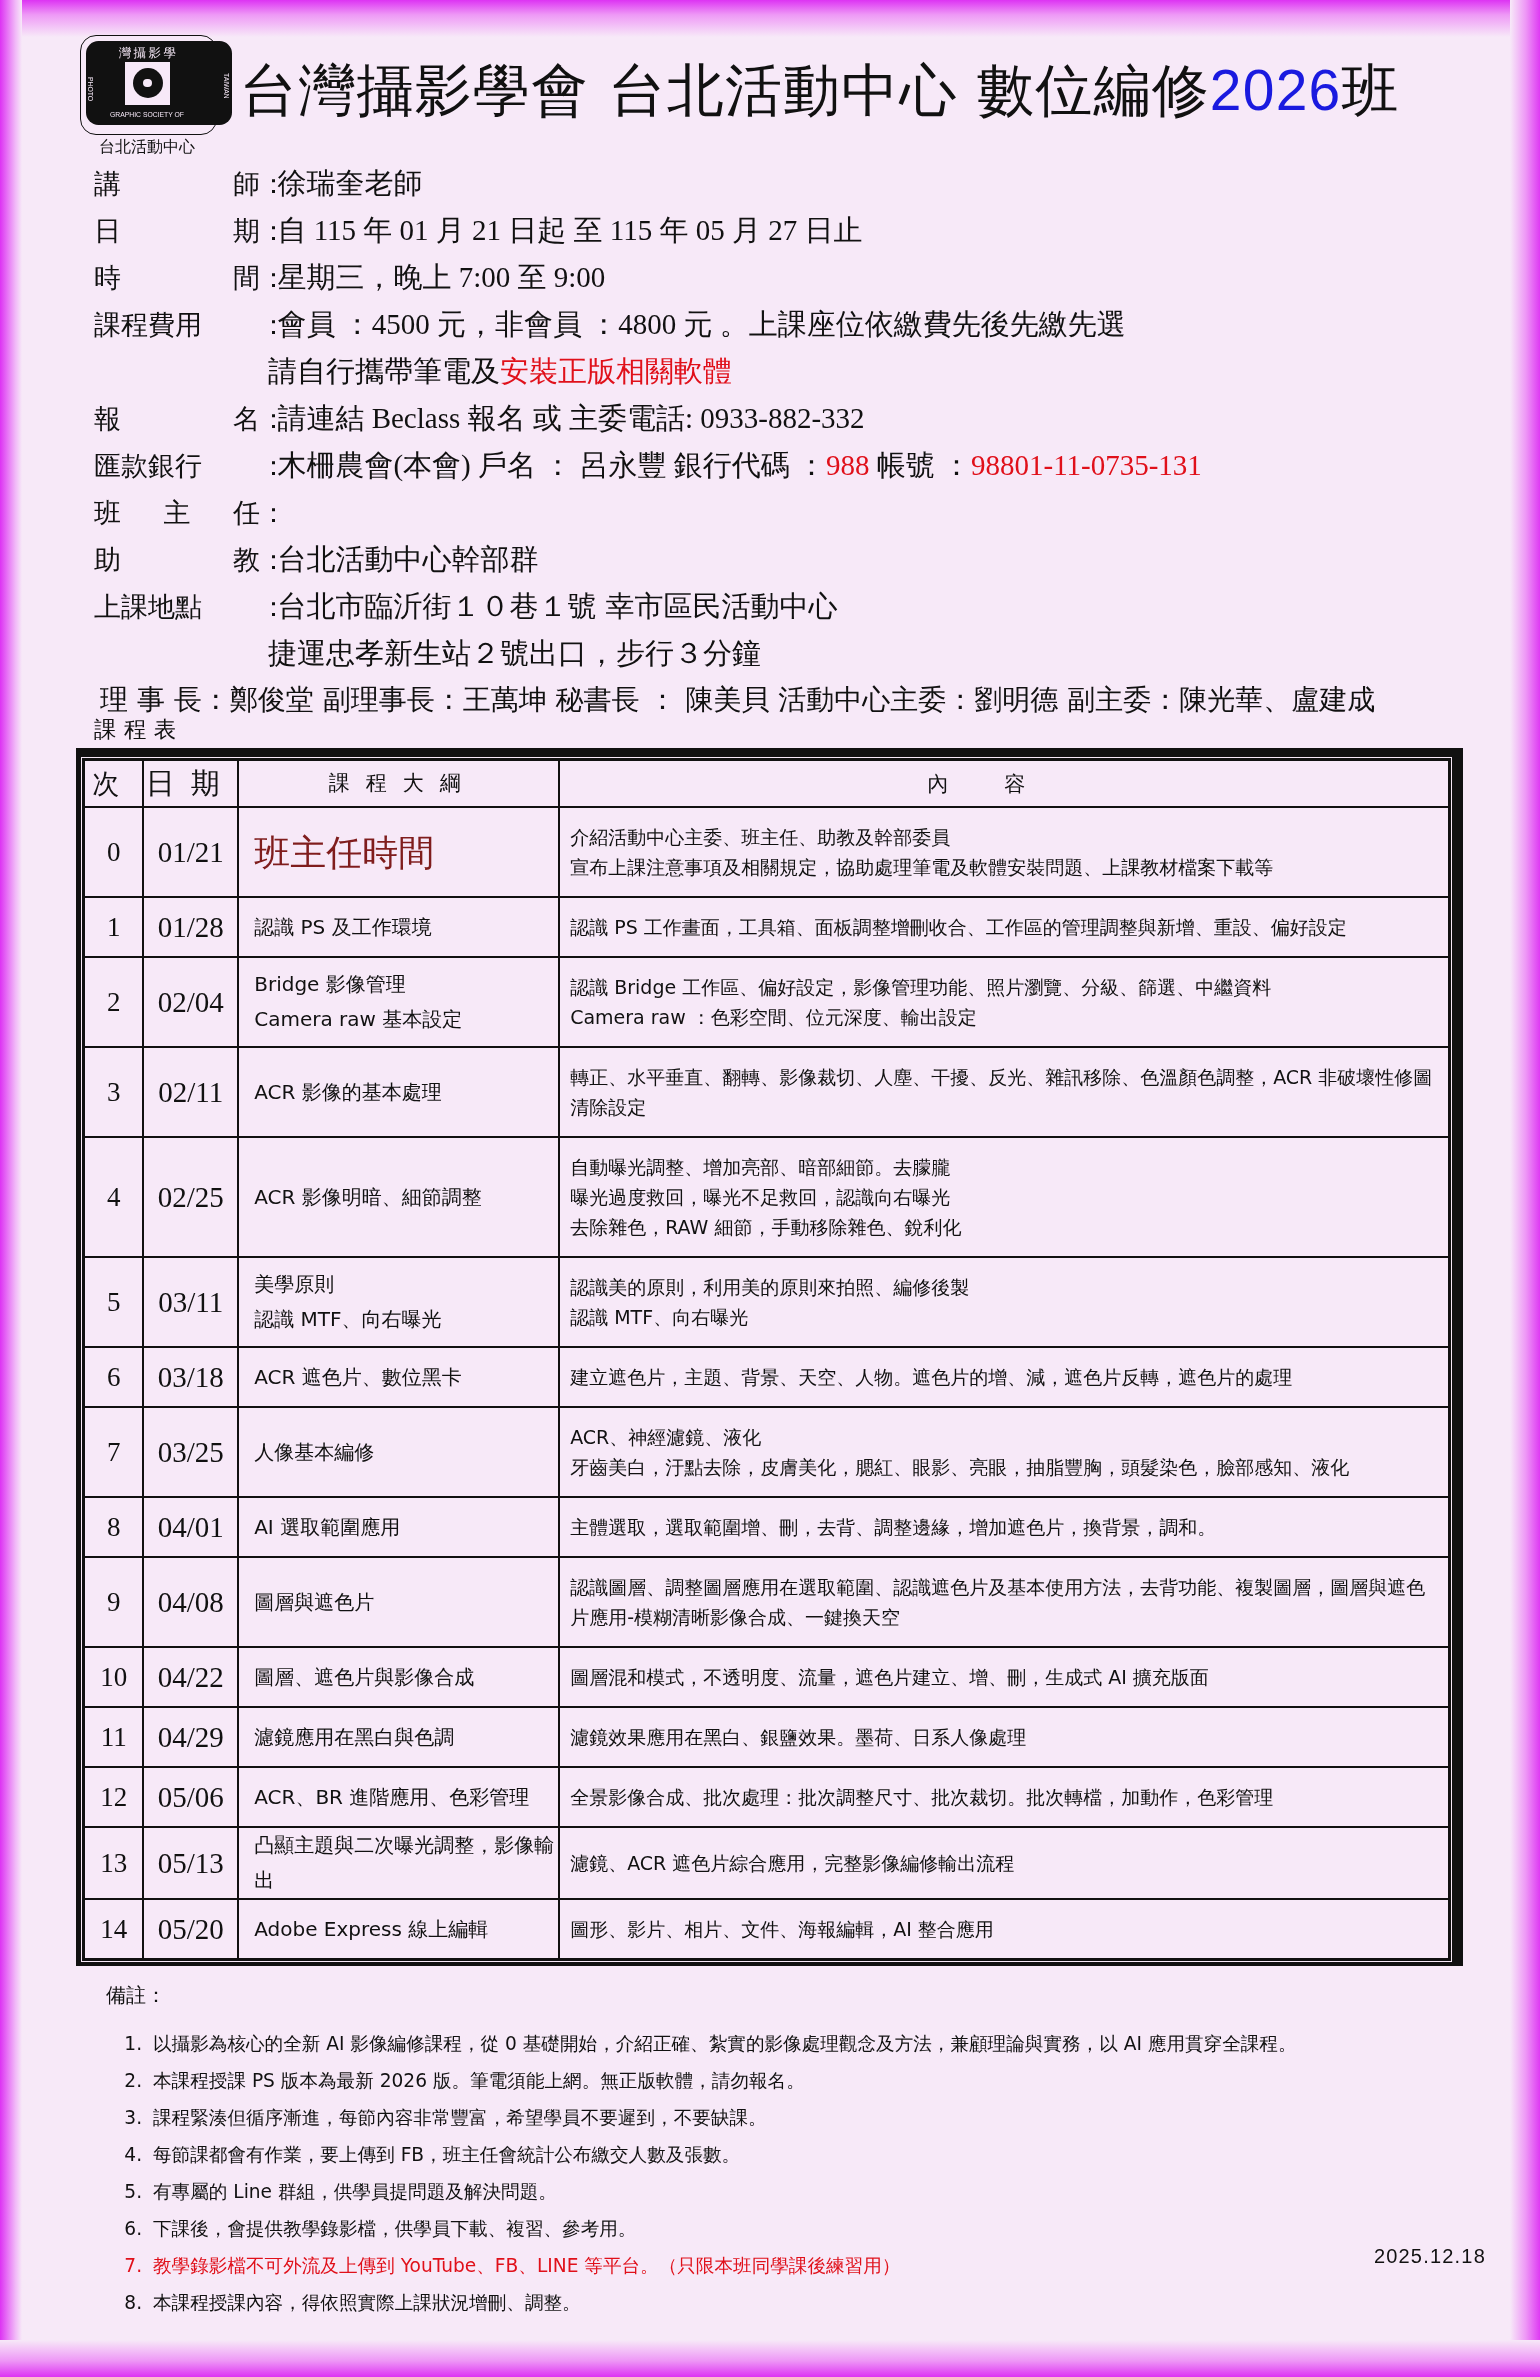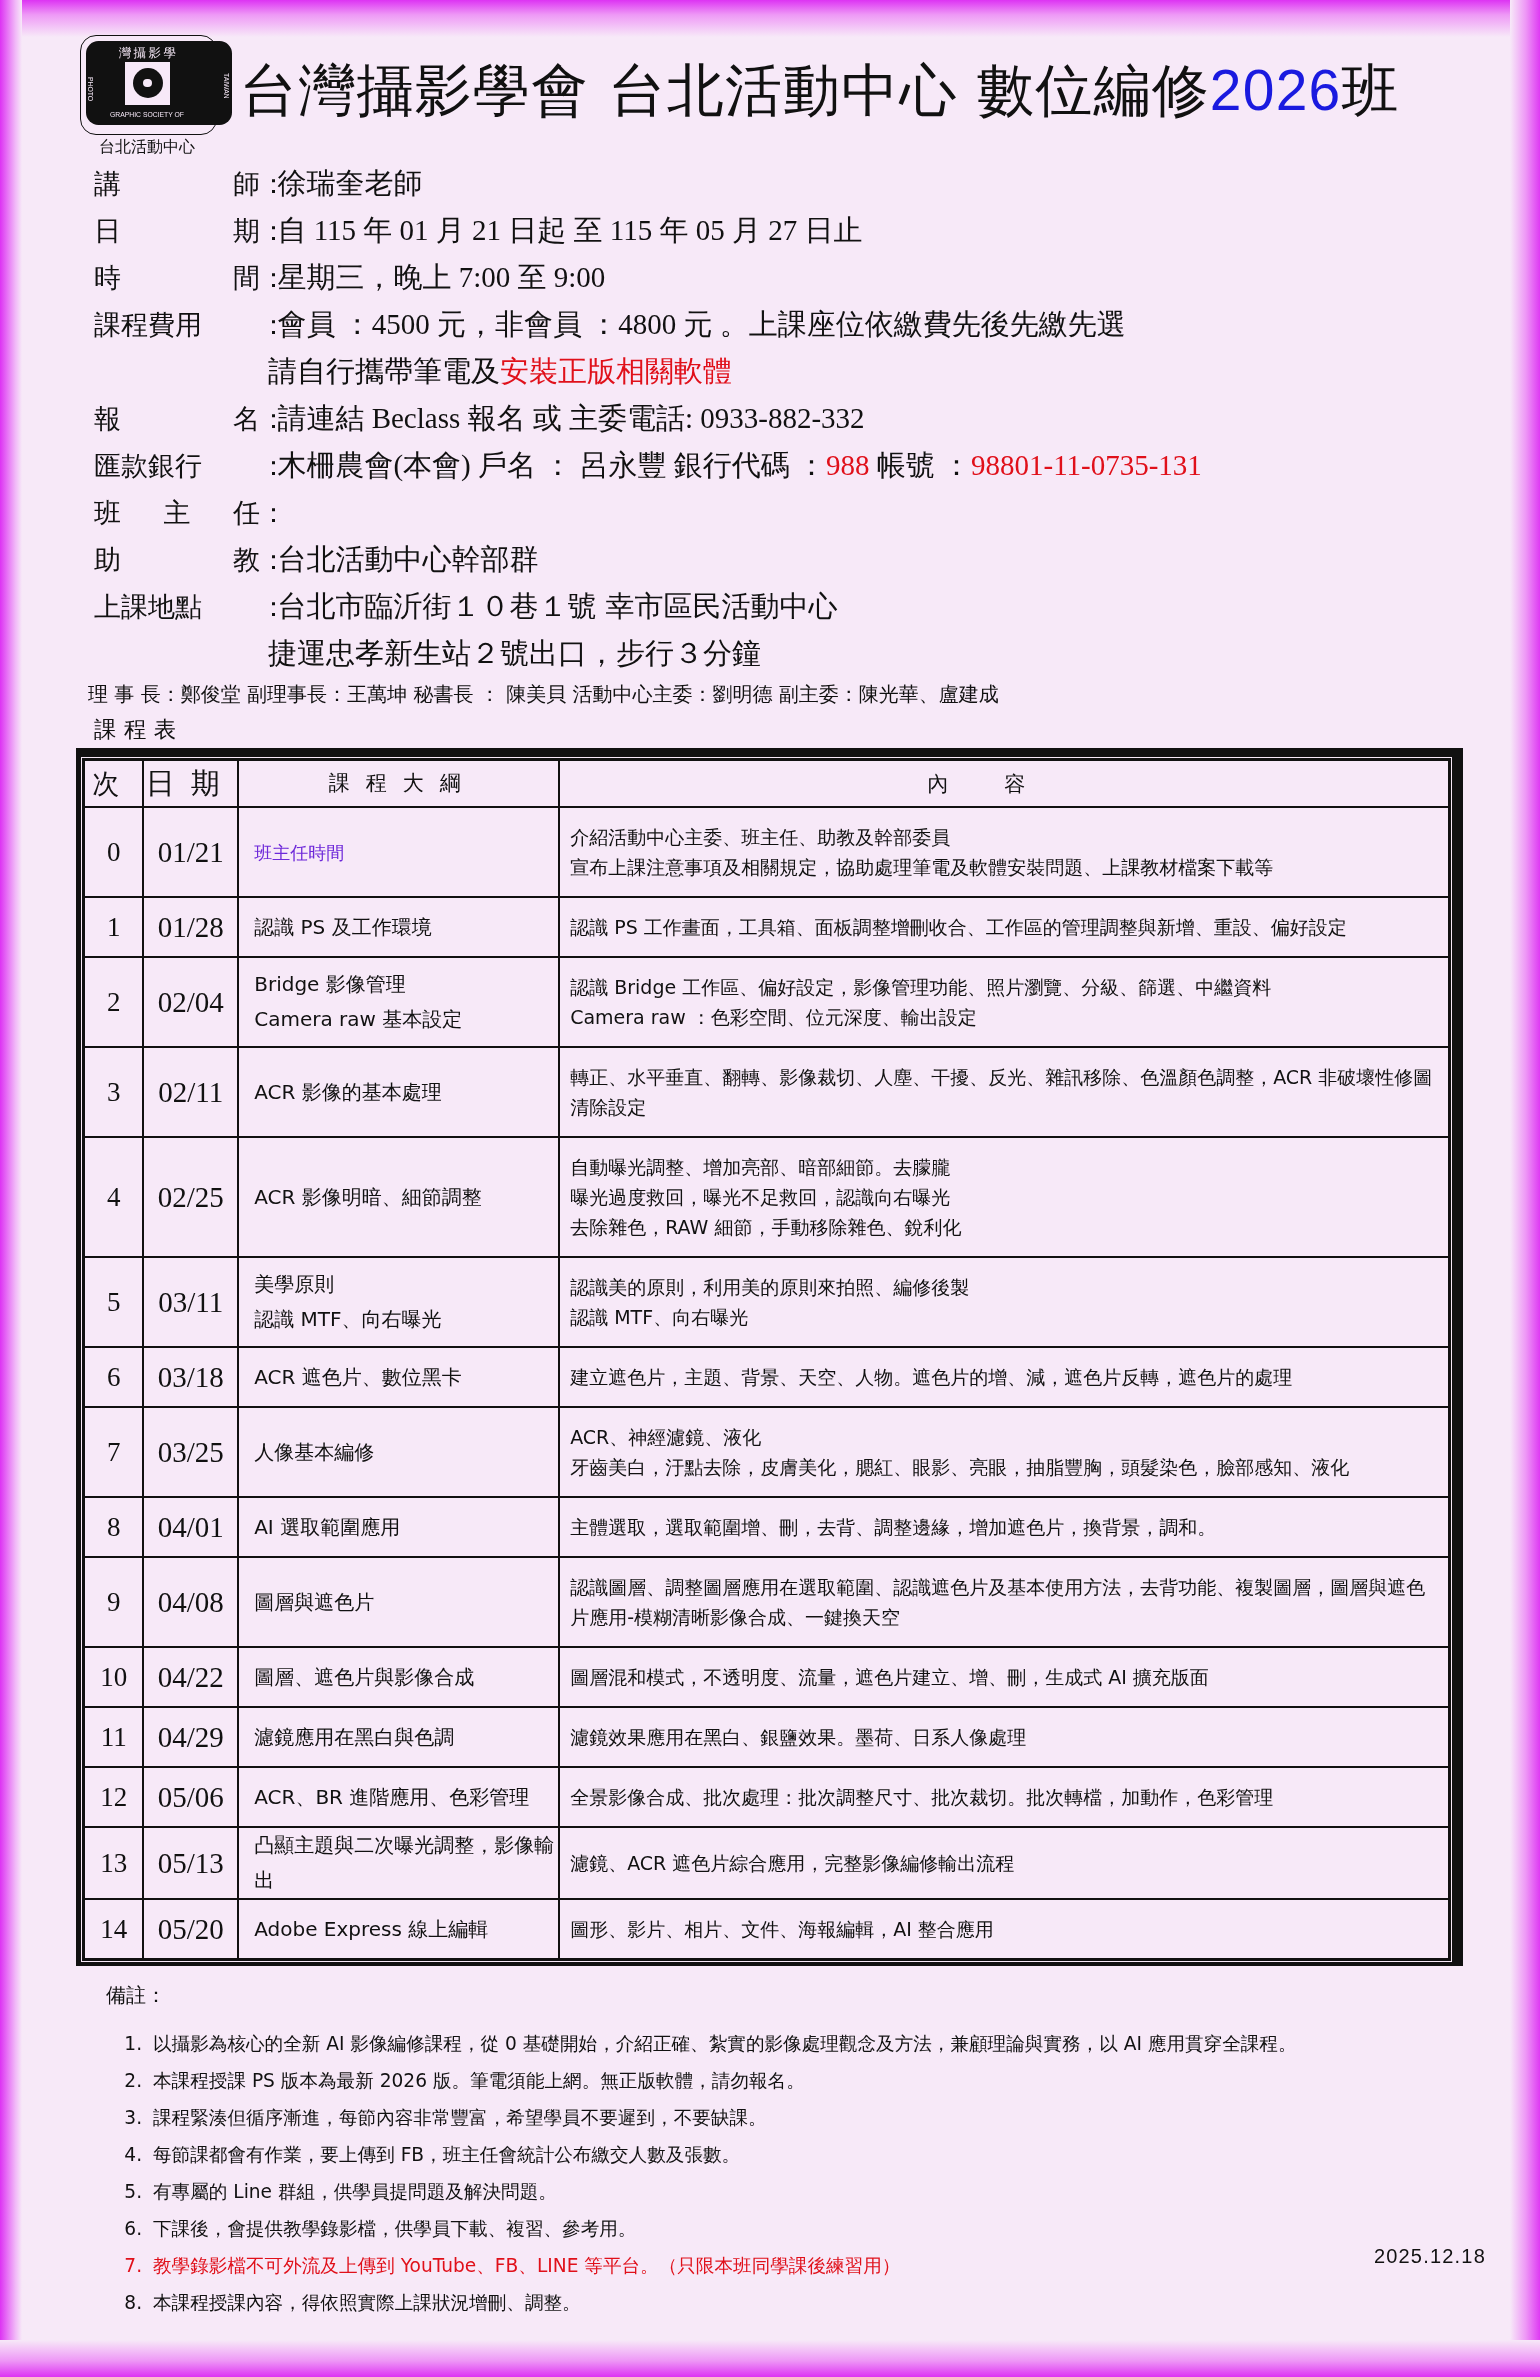--- a/index.html
+++ b/index.html
@@ -34,34 +34,34 @@
   .title .year { color: #1a1adf; font-family: "Liberation Sans", sans-serif; }
 
   
   .info { position: absolute; left: 94px; top: 160px; width: 1367px; }
   .info-row { display: flex; height: 47px; align-items: center; font-size: 29px; white-space: nowrap; }
   .info-label { width: 166px; display: flex; justify-content: space-between; font-family: "DejaVu Sans", sans-serif; font-size: 27px; }
   .info-colon { width: 12.4px; text-align: center; font-family: "DejaVu Sans", sans-serif; font-size: 27px; }
   .info-value { padding-left: 5px; text-align: right; }
   .red { color: #e0101a; }
   .indent { padding-left: 169px; }
-  .officers { position: absolute; left: 88px; top: 681px; font-size: 20px; font-family: "DejaVu Sans", sans-serif; white-space: nowrap; }
+  .officers { position: absolute; left: 100px; top: 681px; font-size: 28px; font-family: "DejaVu Sans", sans-serif; white-space: nowrap; }
   .table-caption { position: absolute; left: 94px; top: 714px; font-size: 22.4px; font-family: "DejaVu Sans", sans-serif; letter-spacing: 7.5px; }
 
   
   .table-wrap { position: absolute; left: 76px; top: 748px; width: 1387px; height: 1218px; background: #111; }
   .table-inner { position: absolute; left: 6.2px; top: 10px; width: 1367px; border: 1.9px solid #111; background: #f7e9f8; outline: 1.2px solid #f7e9f8; }
   table { border-collapse: collapse; width: 100%; table-layout: fixed; }
   td, th { border: 2.5px solid #111; font-weight: normal; vertical-align: middle; padding: 0; }
   th { height: 45px; font-size: 21px; font-family: "DejaVu Sans", sans-serif; letter-spacing: 16px; }
   .c-no { width: 57px; text-align: center; font-size: 27px; }
   .c-date { width: 93px; text-align: center; font-size: 29px; }
   .c-topic { width: 311px; padding-left: 15px; font-size: 20px; line-height: 35px; }
   .c-content { padding: 14px 10px; font-size: 19px; line-height: 30px; }
-  .green { color: #6d28d9; font-size: 18px; }
+  .green { color: #7f1d1d; font-size: 36px; }
   .blue { color: #1a1adf; }
   .cjk { font-family: "DejaVu Sans", sans-serif; }
 
   
   .remarks { position: absolute; left: 106px; top: 1982px; }
   .remarks-title { font-size: 20px; font-family: "DejaVu Sans", sans-serif; margin-bottom: 16px; }
   .remarks-list { margin: 0; padding-left: 42px; }
   .remarks-list li { font-size: 18.6px; line-height: 37px; font-family: "DejaVu Sans", sans-serif; padding-left: 5px; white-space: nowrap; }
   .remarks-list li.red { color: #e0101a; }
   .doc-date { position: absolute; right: 55px; top: 2245px; font-size: 20px; font-family: "Liberation Sans", sans-serif; letter-spacing: 1.2px; }

